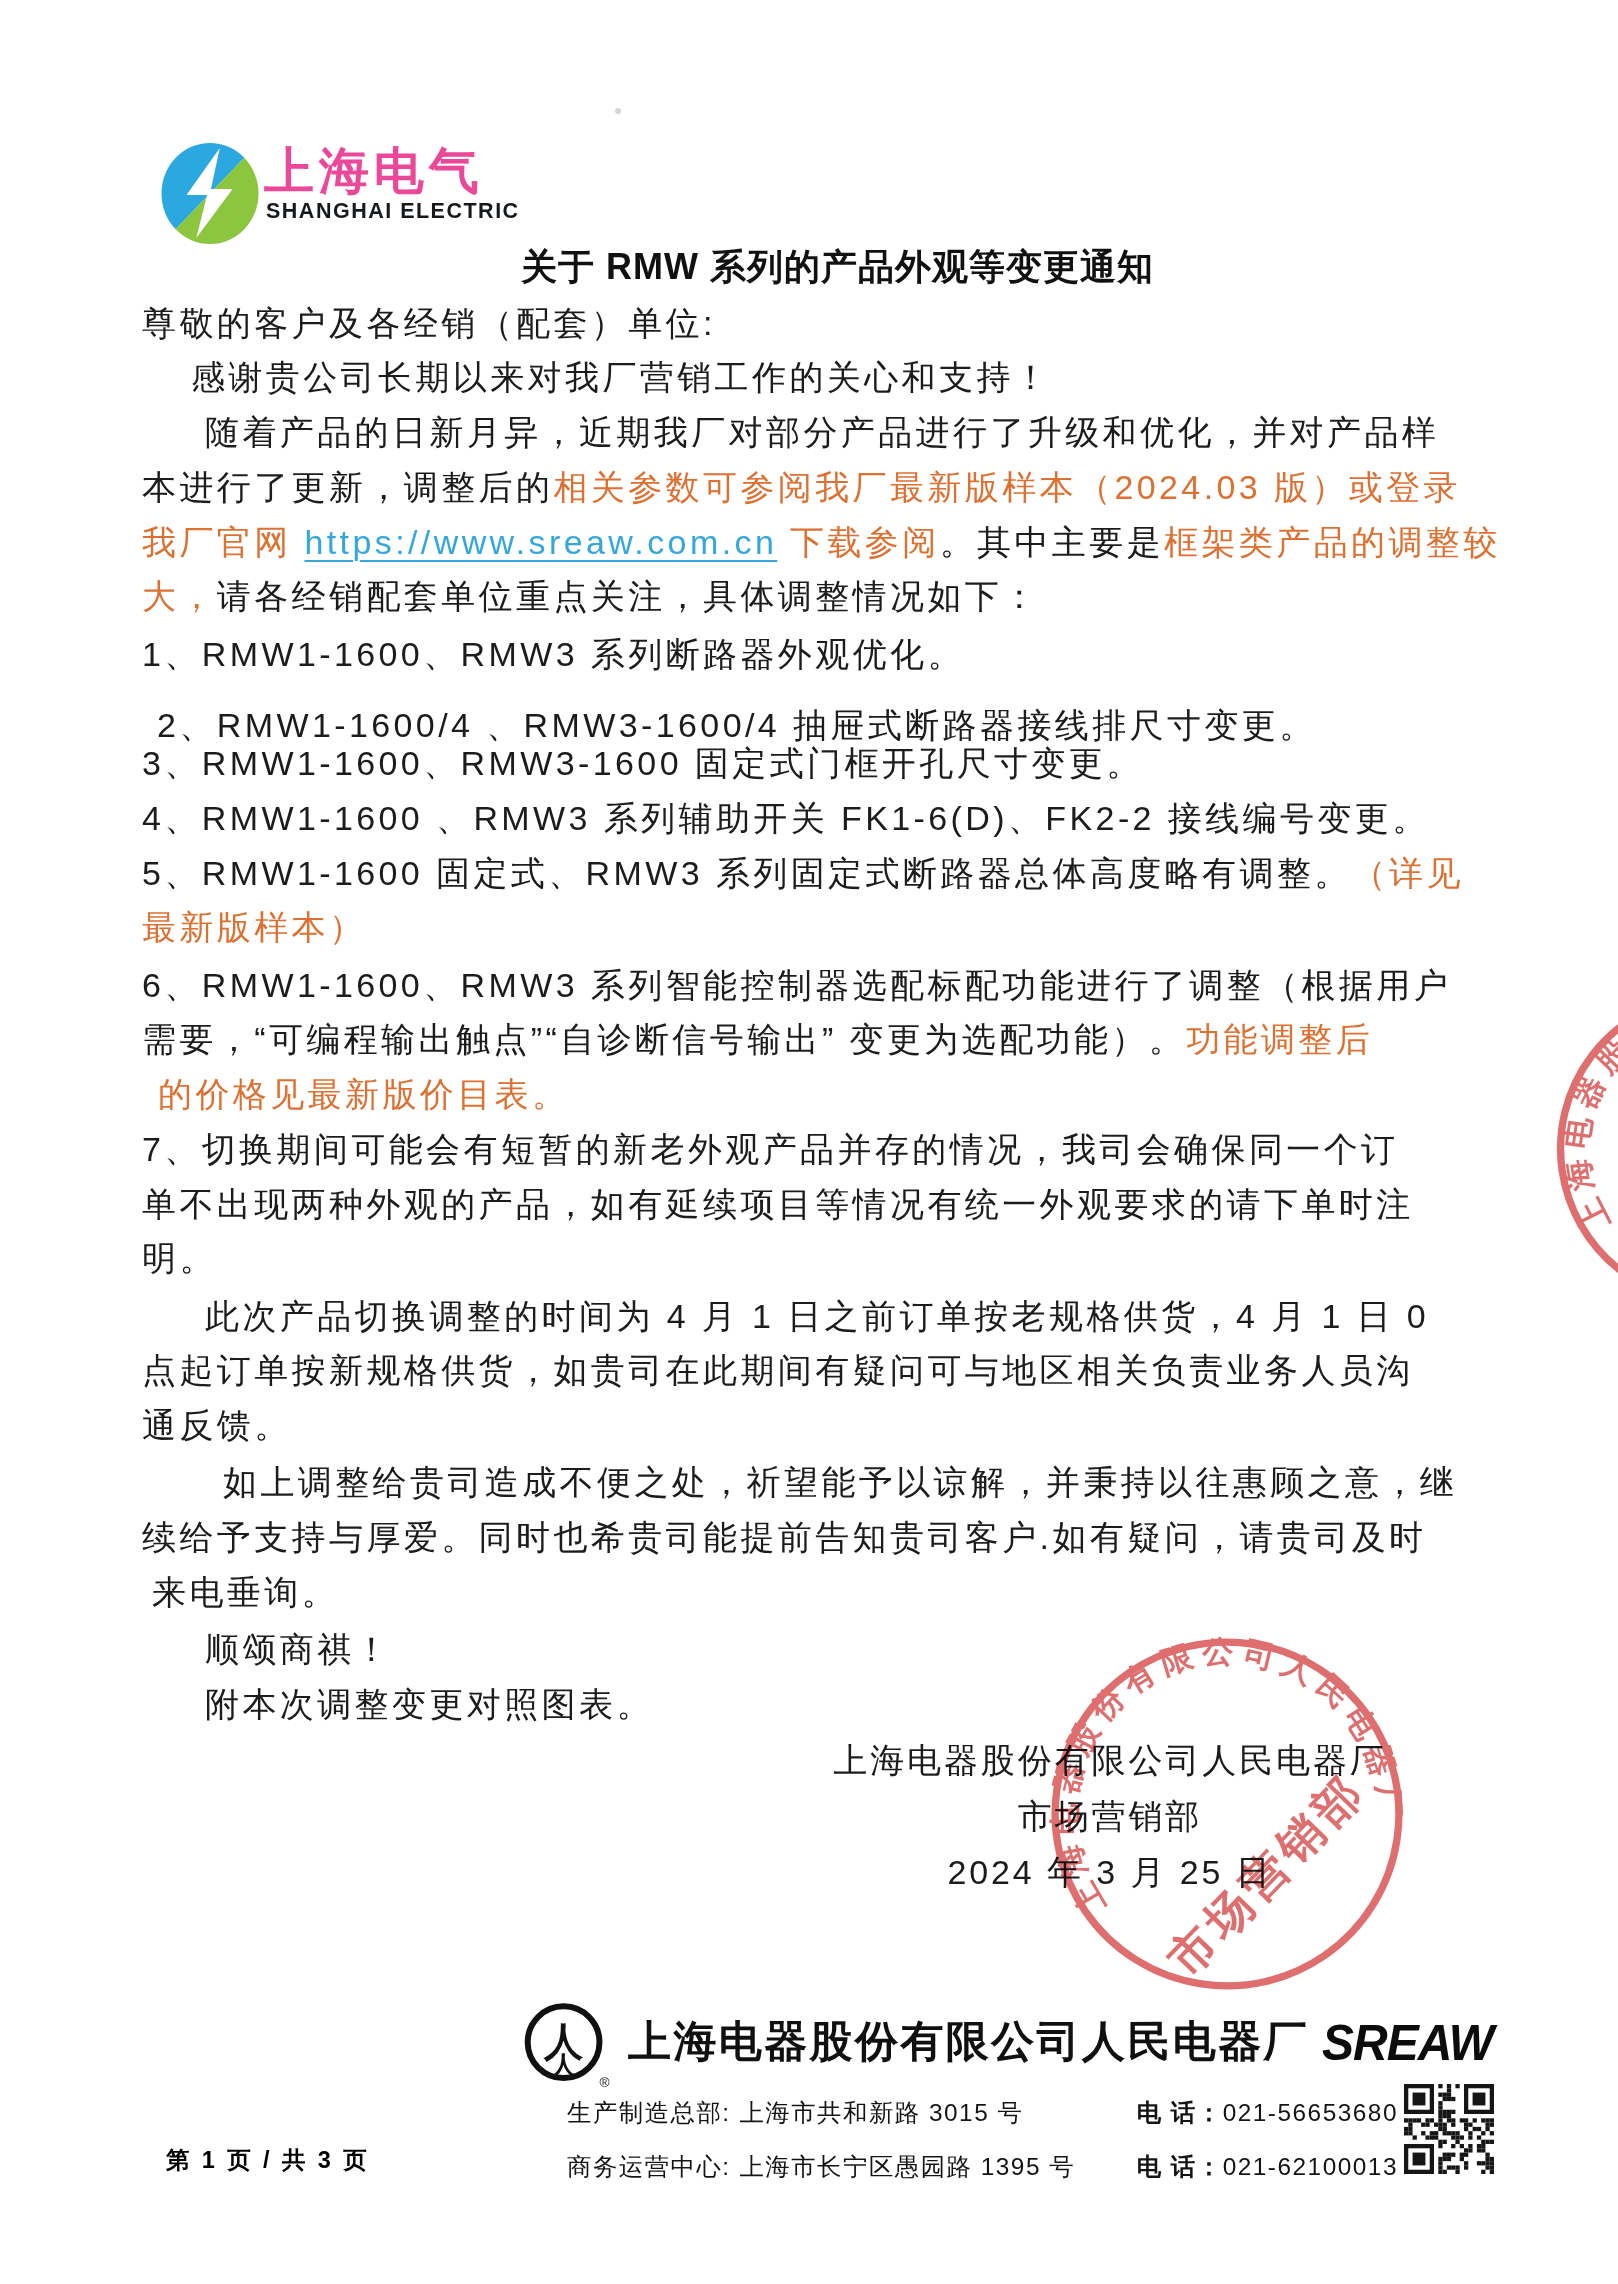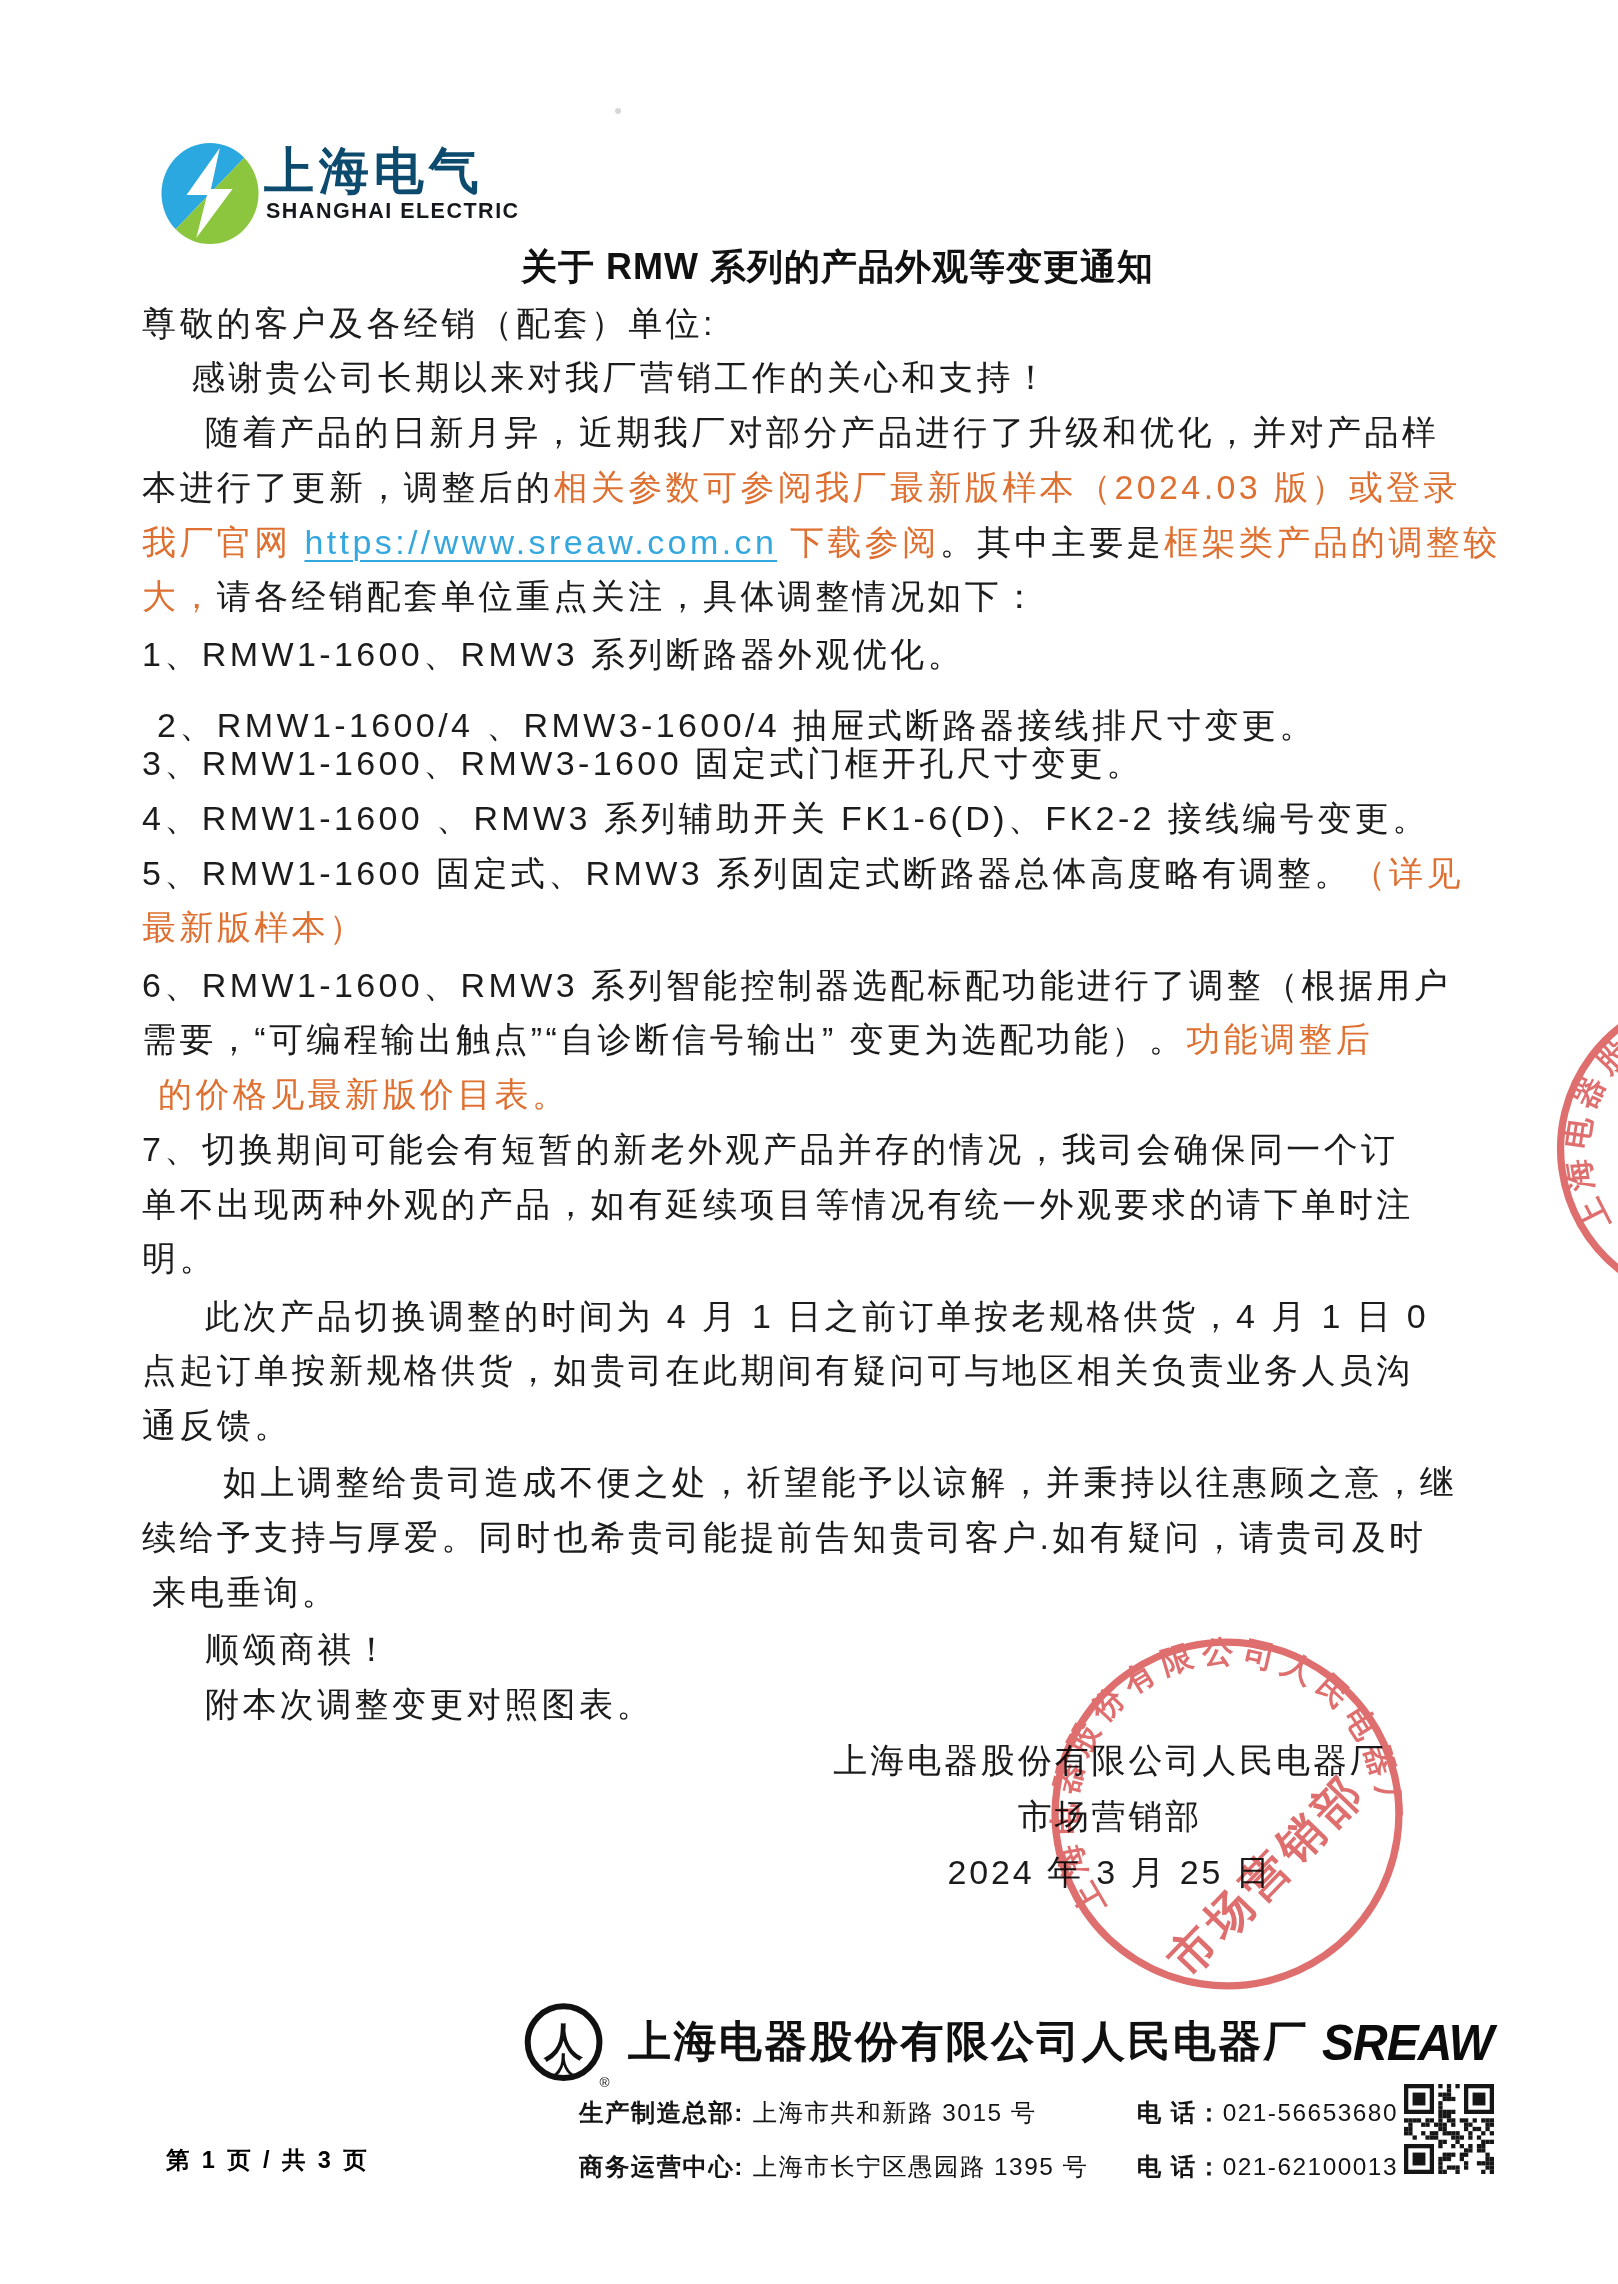--- a/index.html
+++ b/index.html
@@ -1,20 +1,20 @@
 <!DOCTYPE html>
 <html style="font-size:7.8px"><head>
 <meta charset="utf-8">
 <style>
   html,body{margin:0;padding:0;background:#888;}
   .page{position:relative;width:1619px;height:2284px;background:#ffffff;overflow:hidden;
         font-family:"Liberation Sans",sans-serif;color:#1c1c1c;}
   .abs{position:absolute;}
   
-  .logo-cn{position:absolute;left:264px;top:138px;font-size:50px;font-weight:bold;color:#0c4a6e;letter-spacing:4.9px;}
+  .logo-cn{position:absolute;left:264px;top:138px;font-size:50px;font-weight:bold;color:#ec4899;letter-spacing:4.9px;}
   .logo-en{position:absolute;left:266px;top:199px;font-size:21.5px;font-weight:bold;color:#15181c;letter-spacing:1.5px;}
   
   .doc-title{position:absolute;left:0;top:243px;width:1619px;text-align:center;
              font-size:36px;font-weight:bold;letter-spacing:1px;color:#111;margin-left:28px;}
   
   .bline{position:absolute;white-space:nowrap;font-size:34px;letter-spacing:3.4px;color:#1c1c1c;}
   .bline .o{color:#de7031;}
   .bline .l{color:#34a7df;text-decoration:underline;text-underline-offset:5.9px;text-decoration-thickness:2.4px;}
   .bline a{cursor:pointer;}
   
@@ -25,21 +25,21 @@
   .stamp .arcText{fill:#d84f4f;font-size:64px;letter-spacing:16px;font-weight:bold;}
   .stamp .innerText{fill:#d84f4f;font-size:94px;letter-spacing:12px;font-weight:bold;}
   .stamp-main{transform:rotate(-13deg);}
   .stamp-side{transform:rotate(-8deg);}
   
   .f-company{position:absolute;left:628px;top:2013px;font-size:43px;font-weight:bold;letter-spacing:2.4px;color:#101010;white-space:nowrap;}
   .f-brand{position:absolute;left:1322px;top:2015px;font-size:48px;font-weight:900;font-style:italic;
            letter-spacing:-1px;color:#0c0c0c;transform:scaleY(1.05);}
   .f-row{position:absolute;left:567px;width:831px;display:flex;align-items:baseline;
          font-size:24.4px;color:#141414;white-space:nowrap;letter-spacing:1.5px;}
-  .f-row .lab{font-weight:bold;margin-left:12px;}
+  .f-row .lab{font-weight:normal;}
   .f-row .phone{margin-left:auto;}
   .f-row .plab{font-weight:bold;}
   .page-num{position:absolute;left:142px;top:2144px;font-size:23.5px;font-weight:bold;letter-spacing:2.9px;color:#000000;margin-left:24px;}
   .qr{position:absolute;left:1404px;top:2084px;width:90px;height:90px;}
   .dot{position:absolute;left:615px;top:108px;width:5.9px;height:5.9px;border-radius:50%;background:#bdbdbd;opacity:.6;}
 </style>
 </head>
 <body>
 
 <div class="page">

